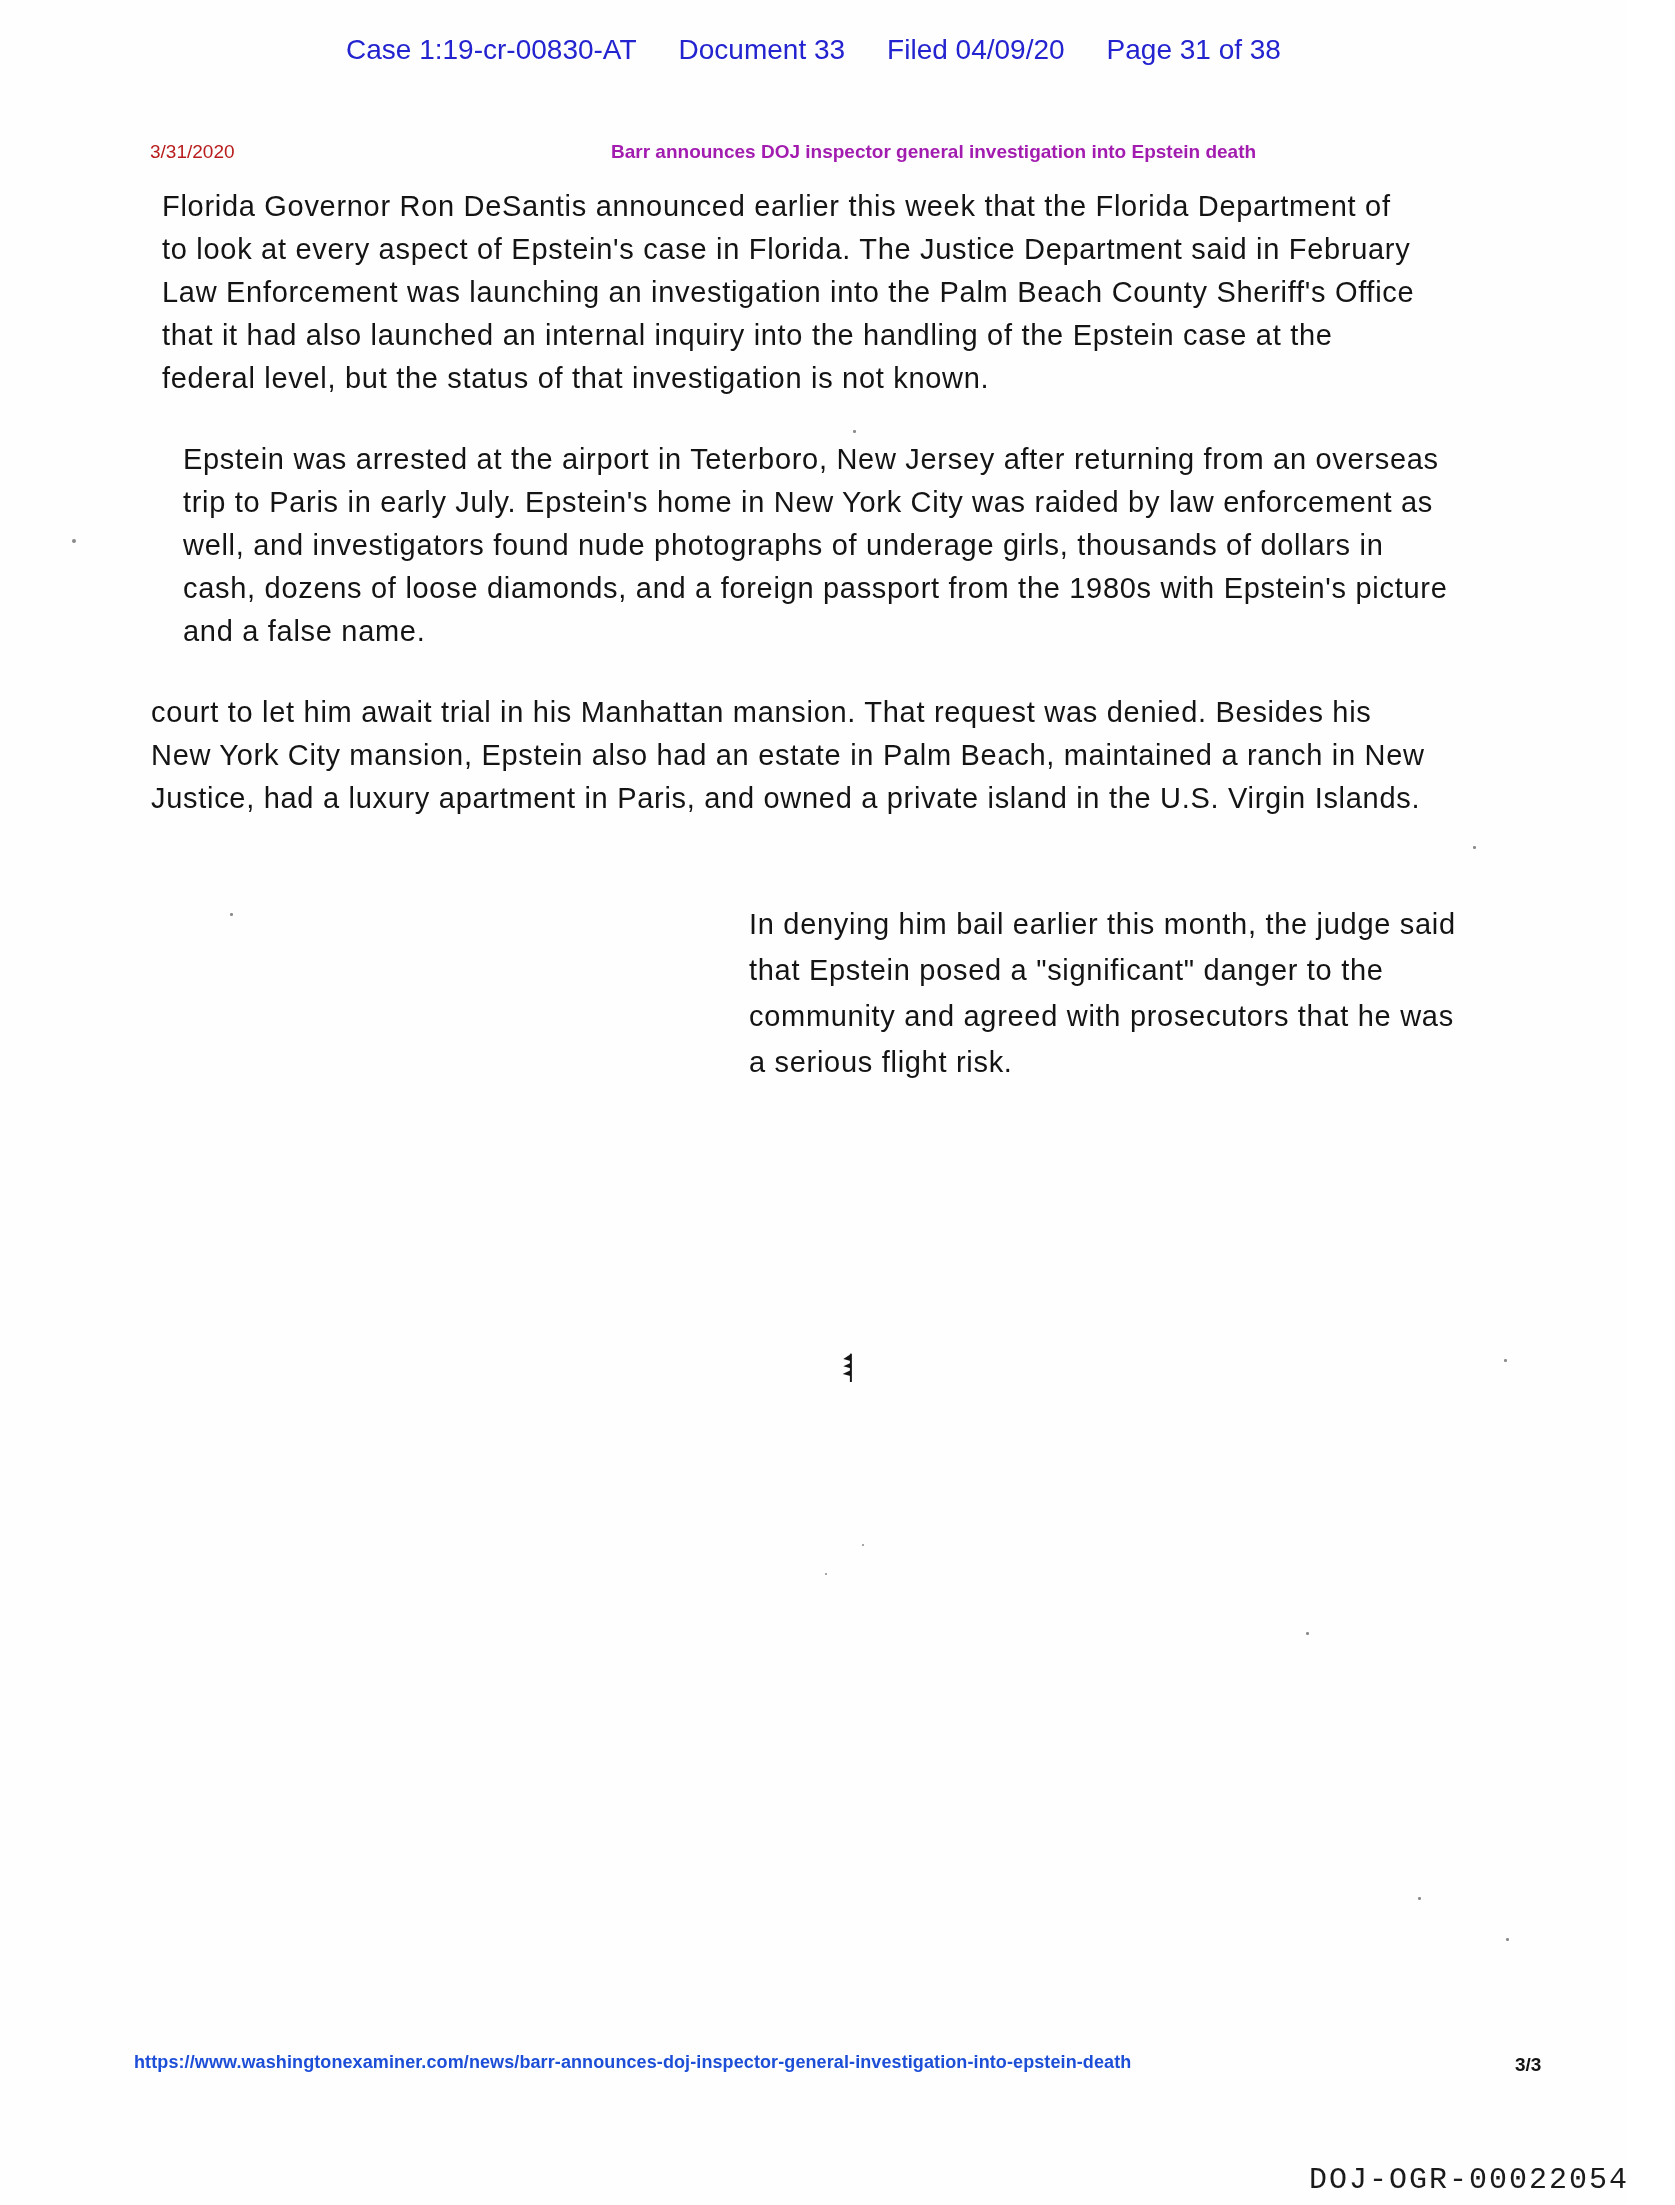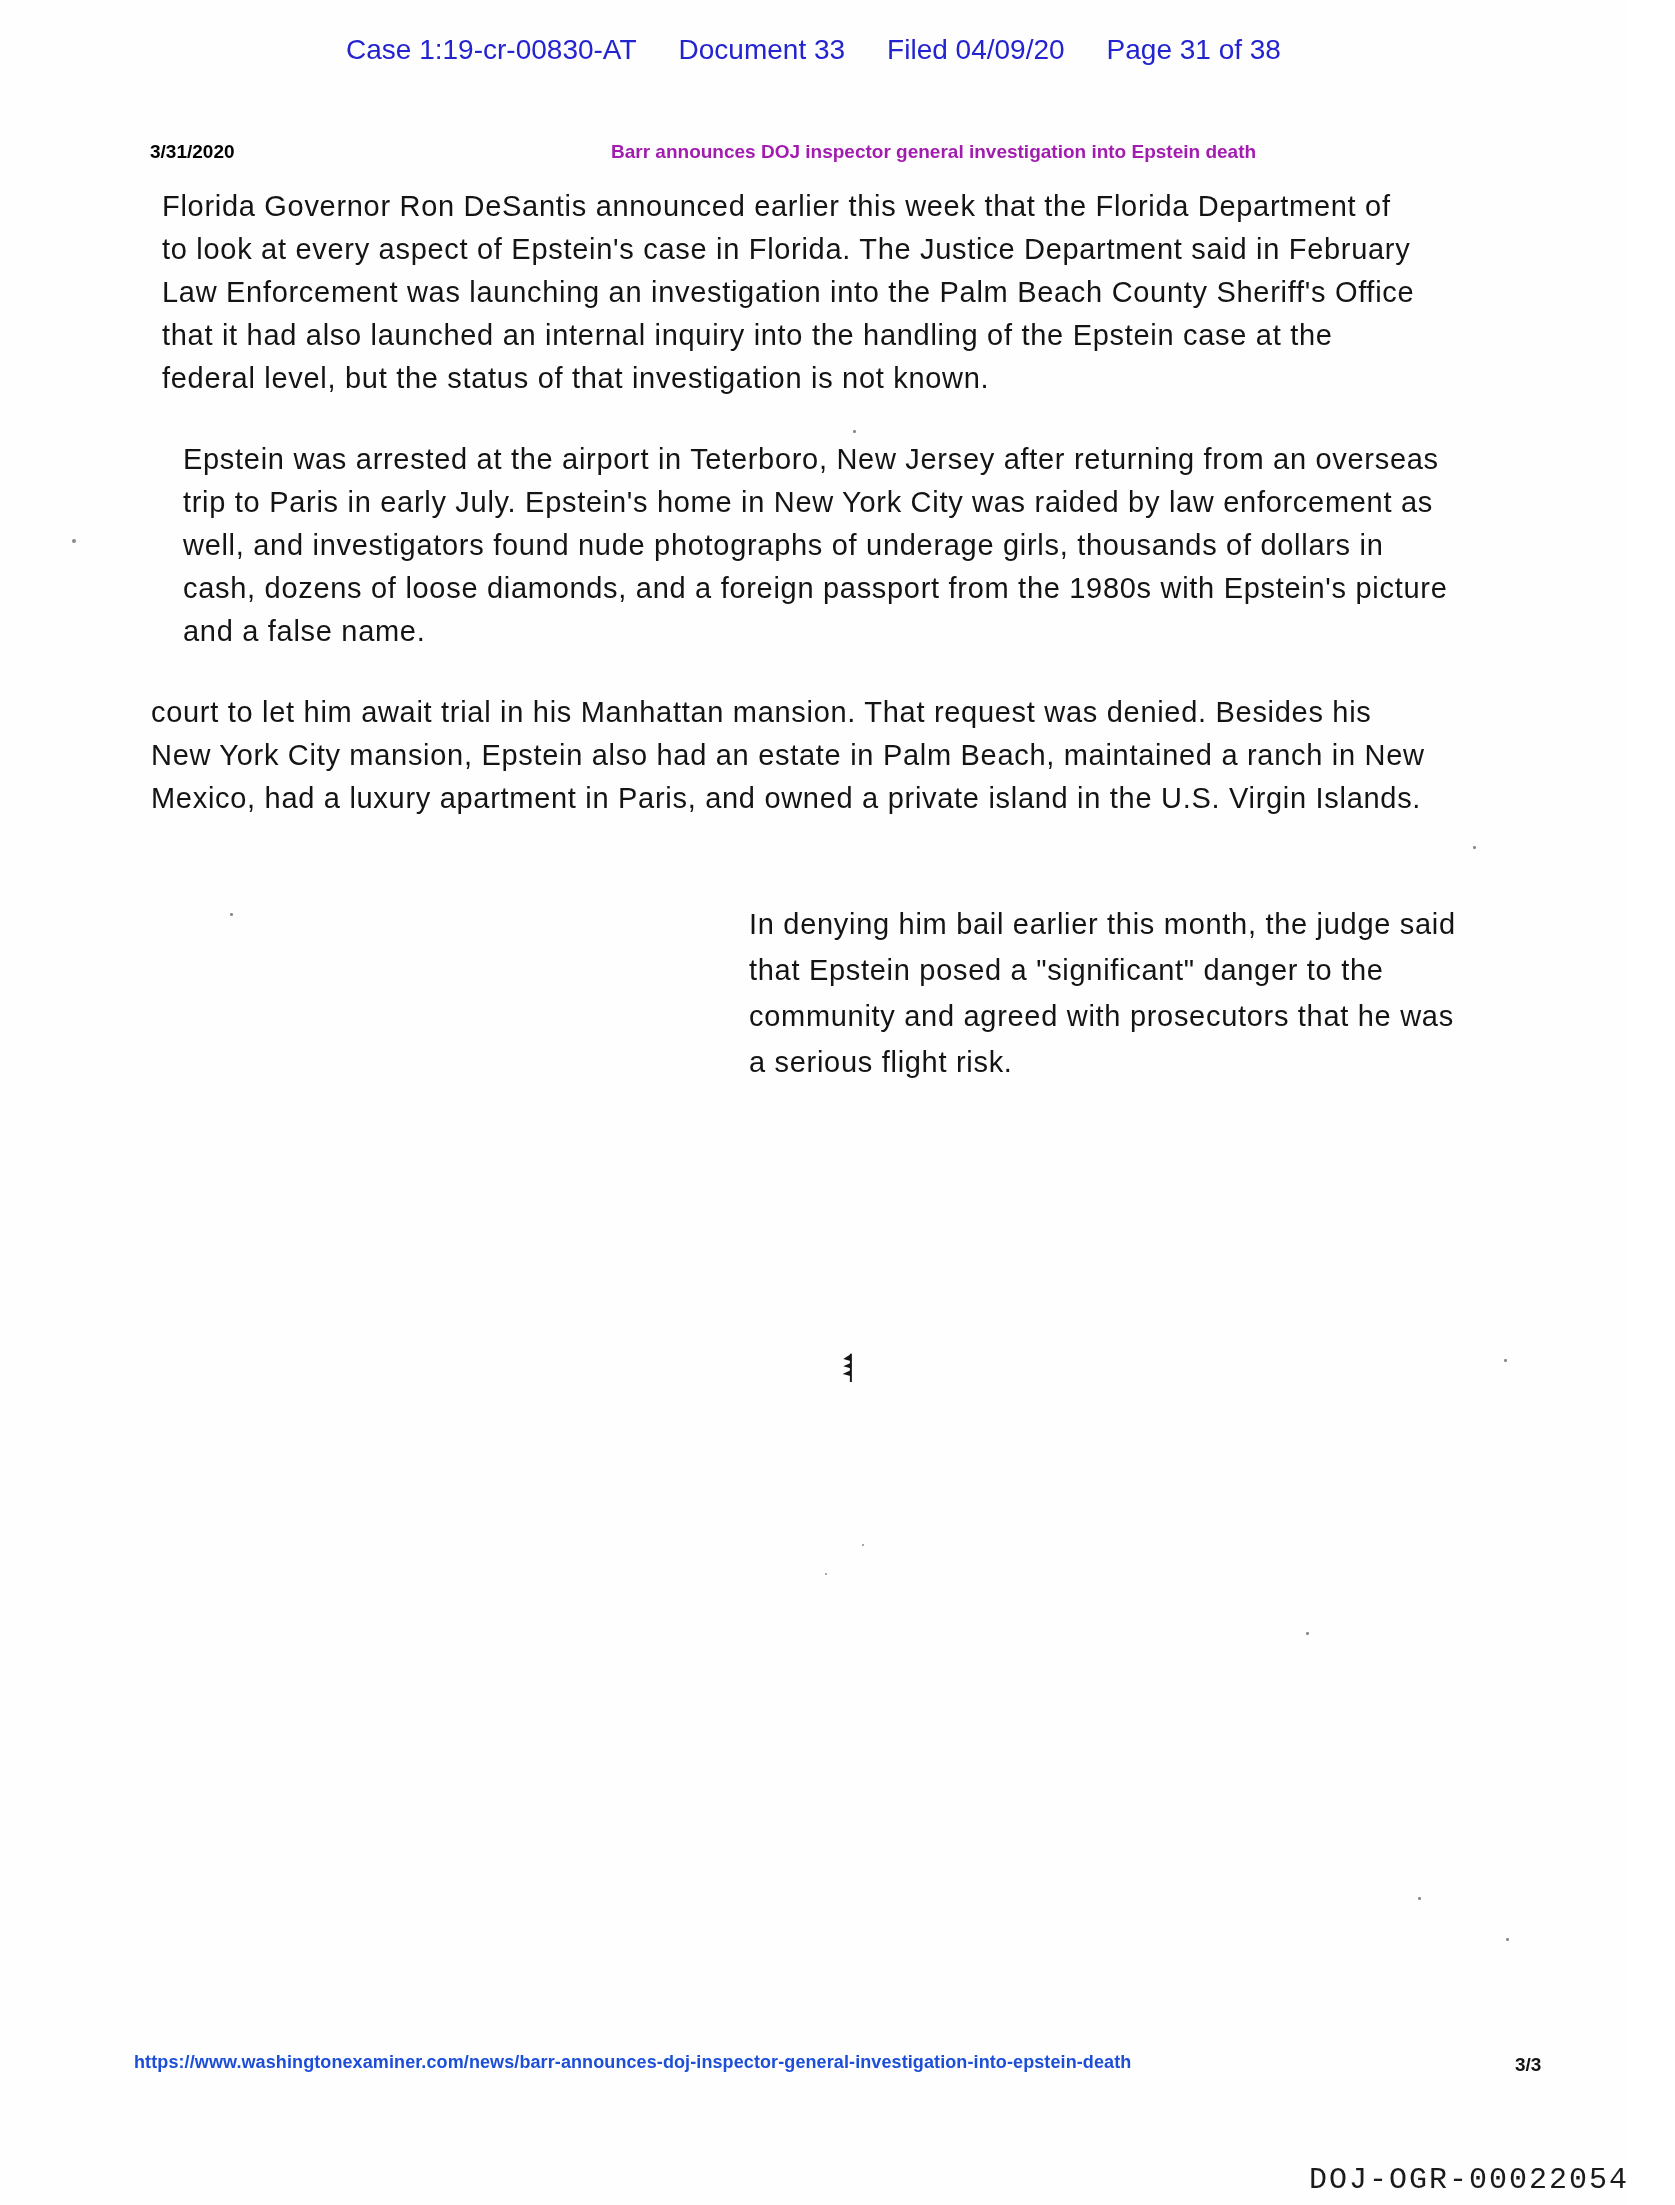--- a/index.html
+++ b/index.html
@@ -31,22 +31,22 @@
     color: #2323cf;
     white-space: nowrap;
   }
 
   
   .print-date {
     position: absolute;
     left: 150px;
     top: 141px;
     font-size: 19px;
-    font-weight: 700;
-    color: #000000;
+    font-weight: 400;
+    color: #b91c1c;
   }
   .article-title {
     position: absolute;
     left: 611px;
     top: 141px;
     font-size: 19px;
     font-weight: 600;
     color: #a21caf;
     white-space: nowrap;
   }
@@ -142,21 +142,21 @@
     <div class="line">Epstein was arrested at the airport in Teterboro, New Jersey after returning from an overseas</div>
     <div class="line">trip to Paris in early July. Epstein's home in New York City was raided by law enforcement as</div>
     <div class="line">well, and investigators found nude photographs of underage girls, thousands of dollars in</div>
     <div class="line">cash, dozens of loose diamonds, and a foreign passport from the 1980s with Epstein's picture</div>
     <div class="line">and a false name.</div>
   </div>
 
   <div class="para" id="para-3">
     <div class="line">court to let him await trial in his Manhattan mansion. That request was denied. Besides his</div>
     <div class="line">New York City mansion, Epstein also had an estate in Palm Beach, maintained a ranch in New</div>
-    <div class="line">Mexico, had a luxury apartment in Paris, and owned a private island in the U.S. Virgin Islands.</div>
+    <div class="line">Justice, had a luxury apartment in Paris, and owned a private island in the U.S. Virgin Islands.</div>
   </div>
 
   <div class="para" id="para-4">
     <div class="line">In denying him bail earlier this month, the judge said</div>
     <div class="line">that Epstein posed a "significant" danger to the</div>
     <div class="line">community and agreed with prosecutors that he was</div>
     <div class="line">a serious flight risk.</div>
   </div>
 
   <svg class="artifact-glyph" width="11.2" height="29" viewBox="0 0 17 44" aria-hidden="true">

